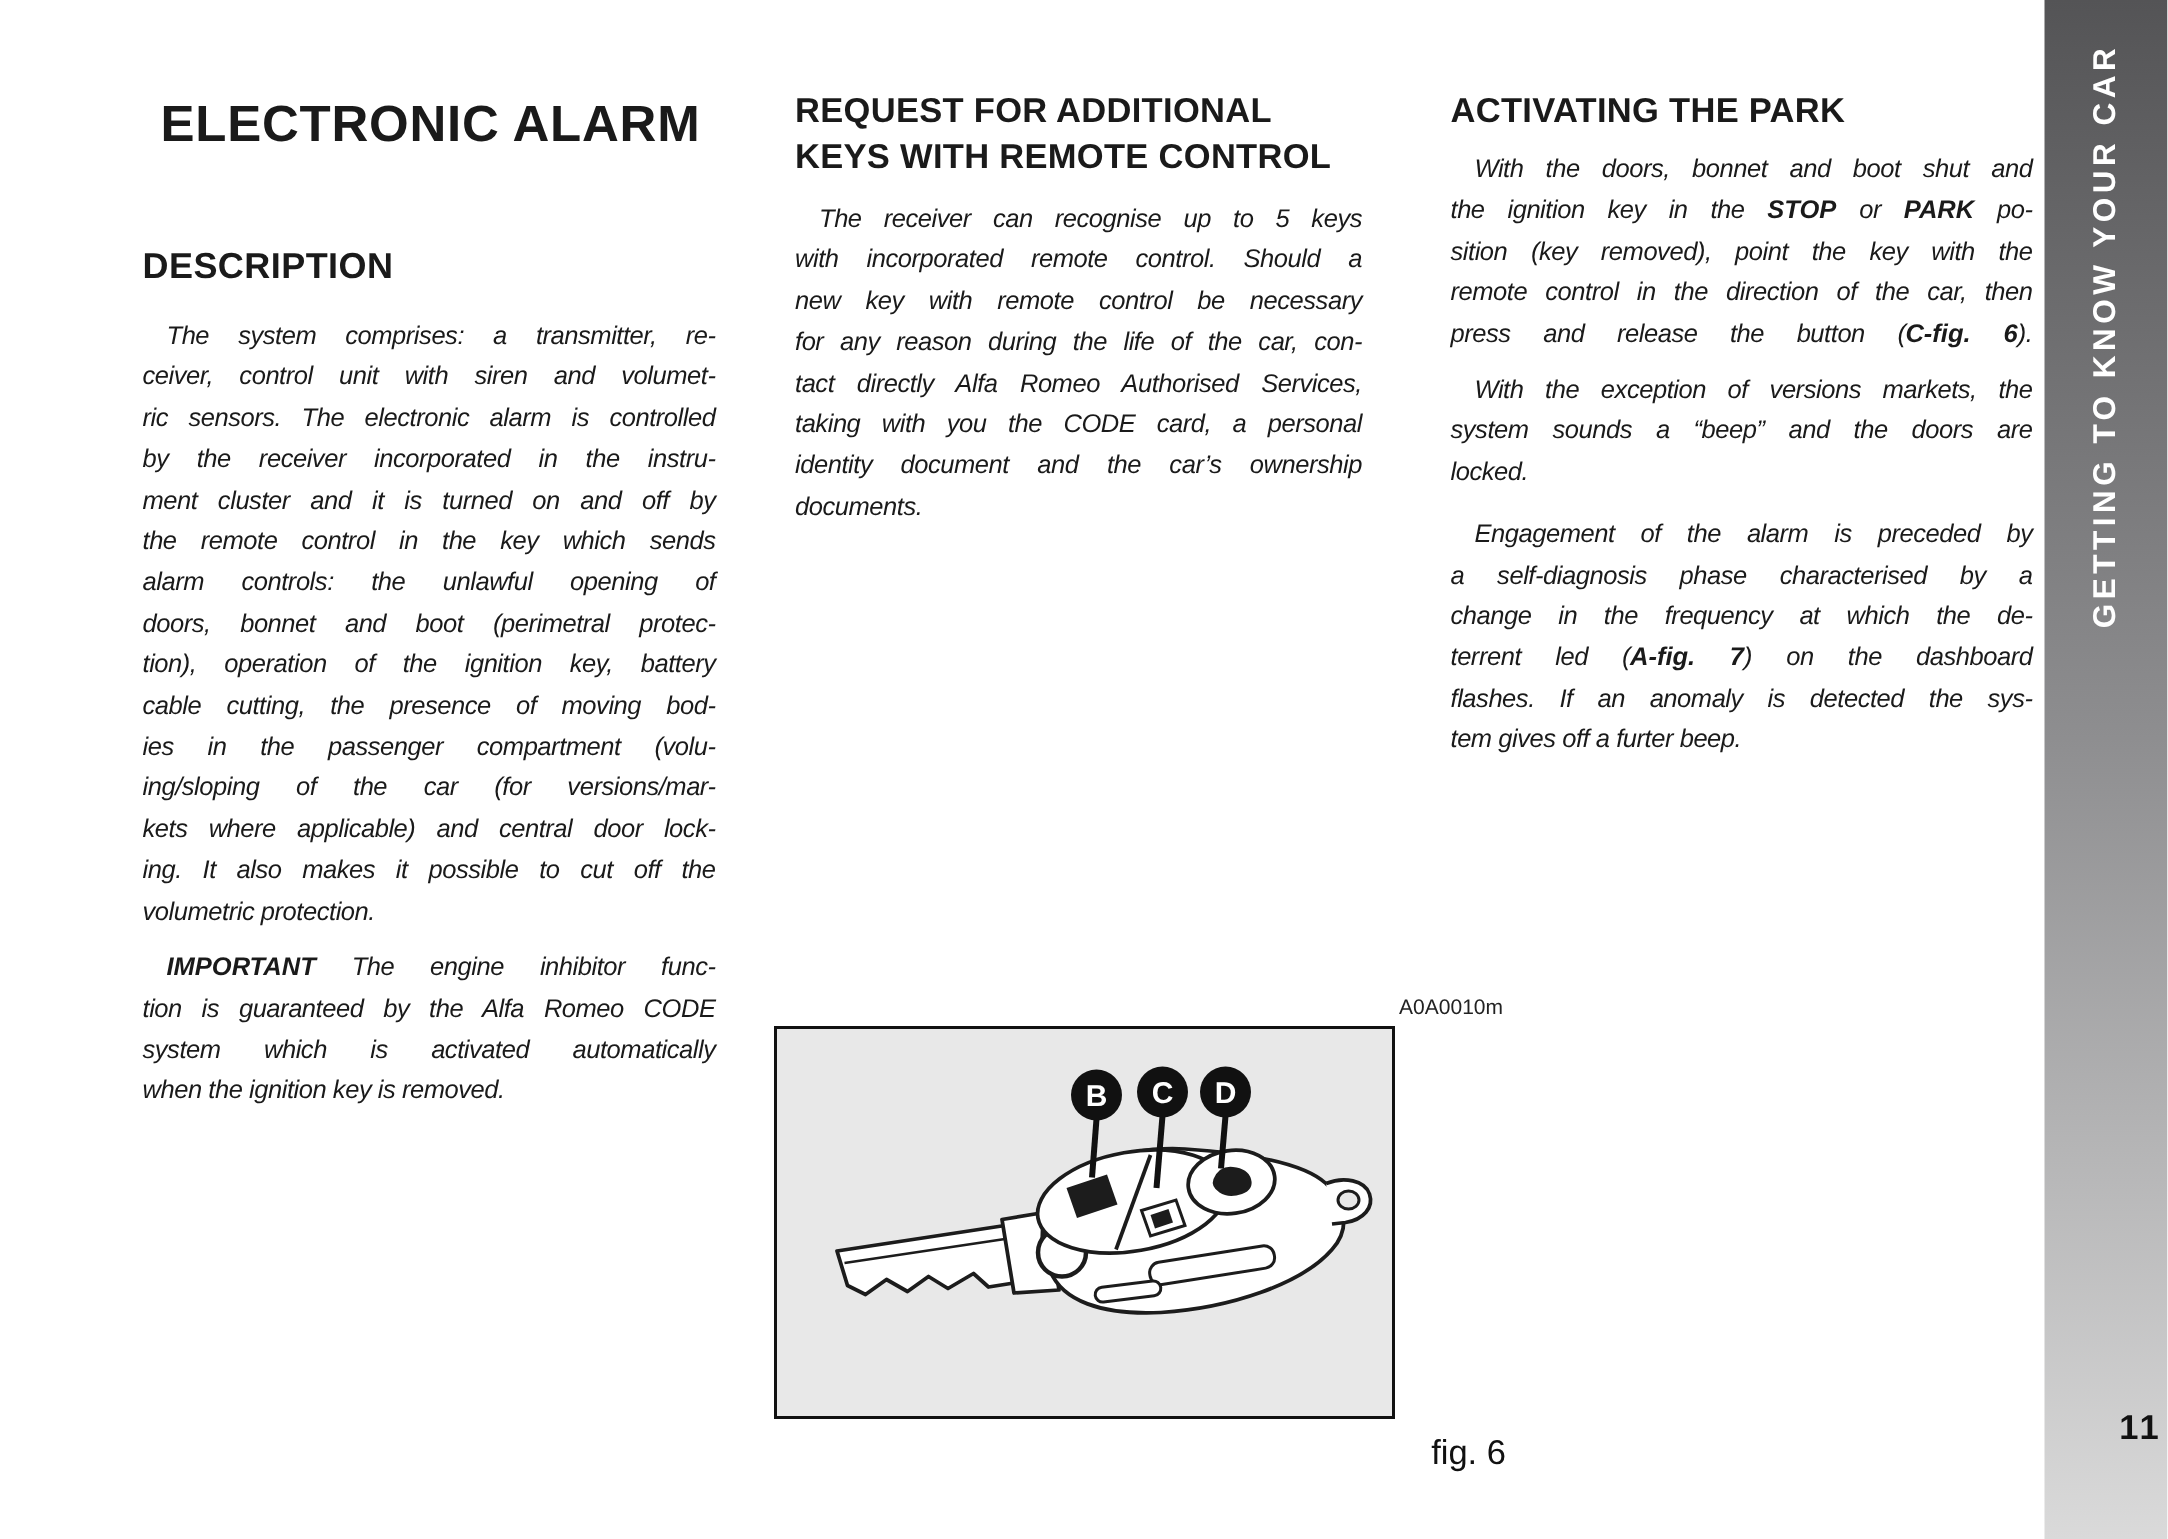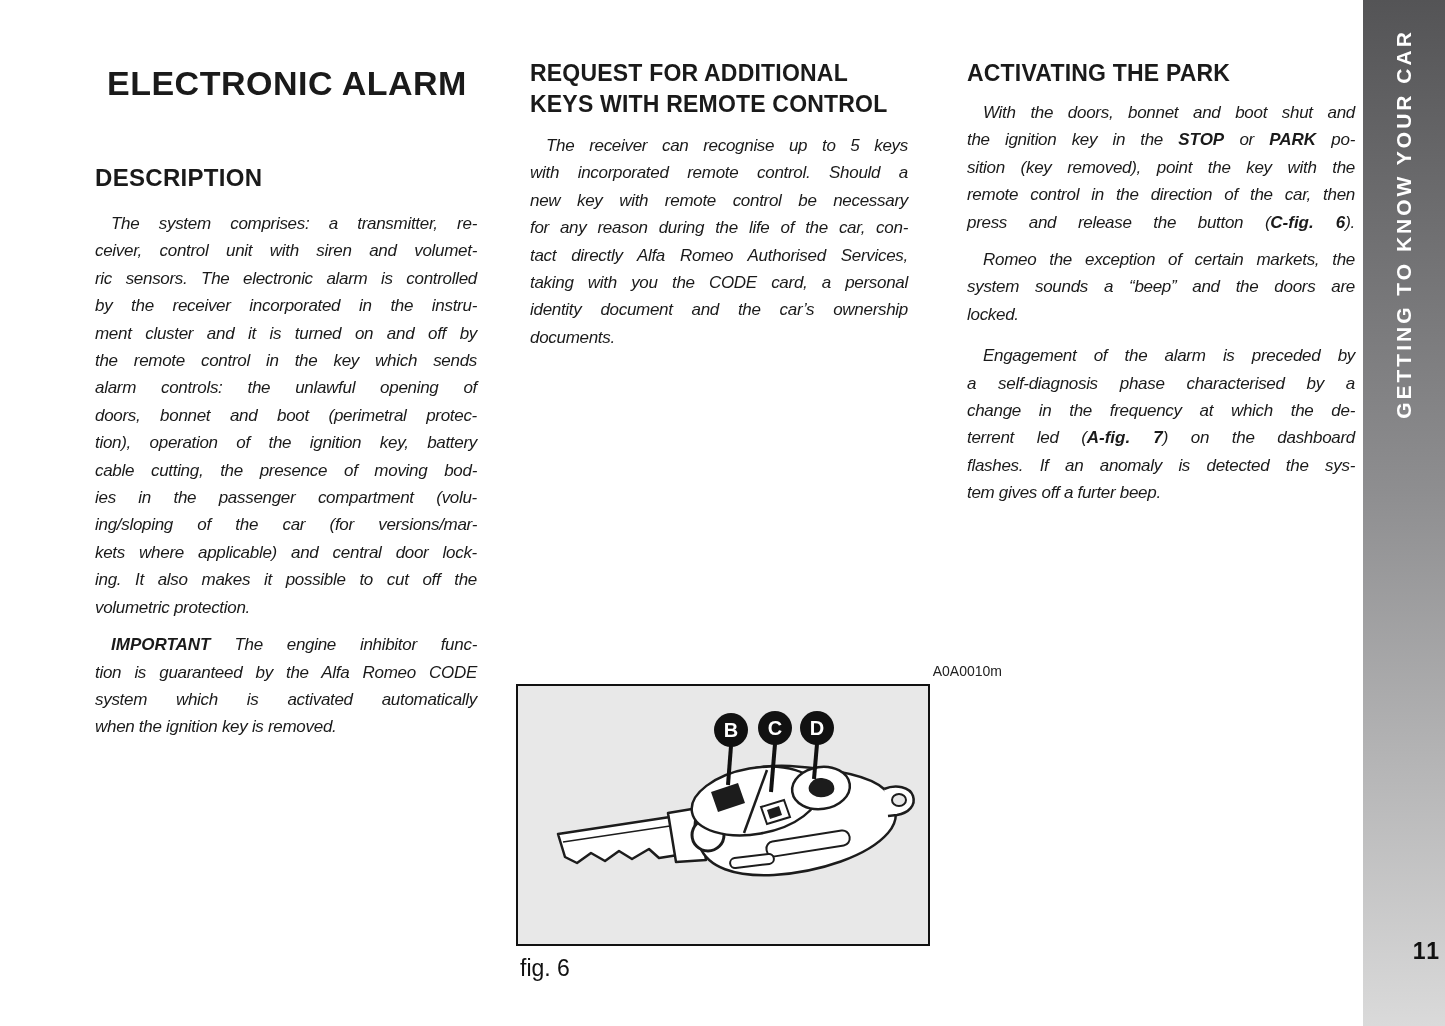--- a/index.html
+++ b/index.html
@@ -42,21 +42,21 @@
 
   .figure{position:absolute;left:516px;top:662px;width:488px;}
   .fig-code{
     font-size:14px;line-height:18px;text-align:right;color:#222;
     margin:0 2px 4px 0;letter-spacing:0;
   }
   .fig-box{
     width:414px;height:262px;background:#e8e8e8;
     border:2px solid #111;box-sizing:border-box;
   }
-  .fig-caption{font-size:23px;margin-top:9px;margin-left:4px;color:#111;}
+  .fig-caption{font-size:23px;margin-top:9px;margin-left:4px;color:#111;text-align:right;}
 
   .sidebar{
     position:absolute;left:1363px;top:0;width:82px;height:1026px;
     background:linear-gradient(180deg,#545456 0%,#8e8e90 48%,#dadada 100%);
   }
   .sidebar-label{
     position:absolute;top:224px;left:41px;
     transform:translate(-50%,-50%) rotate(-90deg);
     white-space:nowrap;color:#ffffff;font-weight:900;
     font-size:21px;letter-spacing:3px;
@@ -176,21 +176,21 @@
   <div class="col col-right">
     <h3 class="colhead">ACTIVATING THE PARK</h3>
     <div class="para p-gap-10" data-justify-all="">
         <div class="line indent">With the doors, bonnet and boot shut and</div>
         <div class="line">the ignition key in the <b>STOP</b> or <b>PARK</b> po-</div>
         <div class="line">sition (key removed), point the key with the</div>
         <div class="line">remote control in the direction of the car, then</div>
         <div class="line last">press and release the button (<b>C-fig. 6</b>).</div>
       </div>
     <div class="para p-gap-10">
-        <div class="line indent">Romeo the exception of certain markets, the</div>
+        <div class="line indent">With the exception of versions markets, the</div>
         <div class="line">system sounds a “beep” and the doors are</div>
         <div class="line last">locked.</div>
       </div>
     <div class="para p-gap-14">
         <div class="line indent">Engagement of the alarm is preceded by</div>
         <div class="line">a self-diagnosis phase characterised by a</div>
         <div class="line">change in the frequency at which the de-</div>
         <div class="line">terrent led (<b>A-fig. 7</b>) on the dashboard</div>
         <div class="line">flashes. If an anomaly is detected the sys-</div>
         <div class="line last">tem gives off a furter beep.</div>

